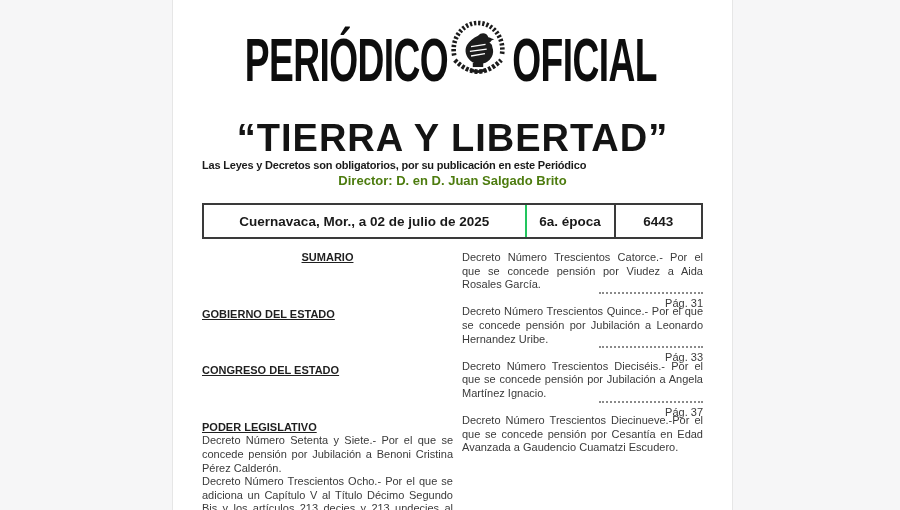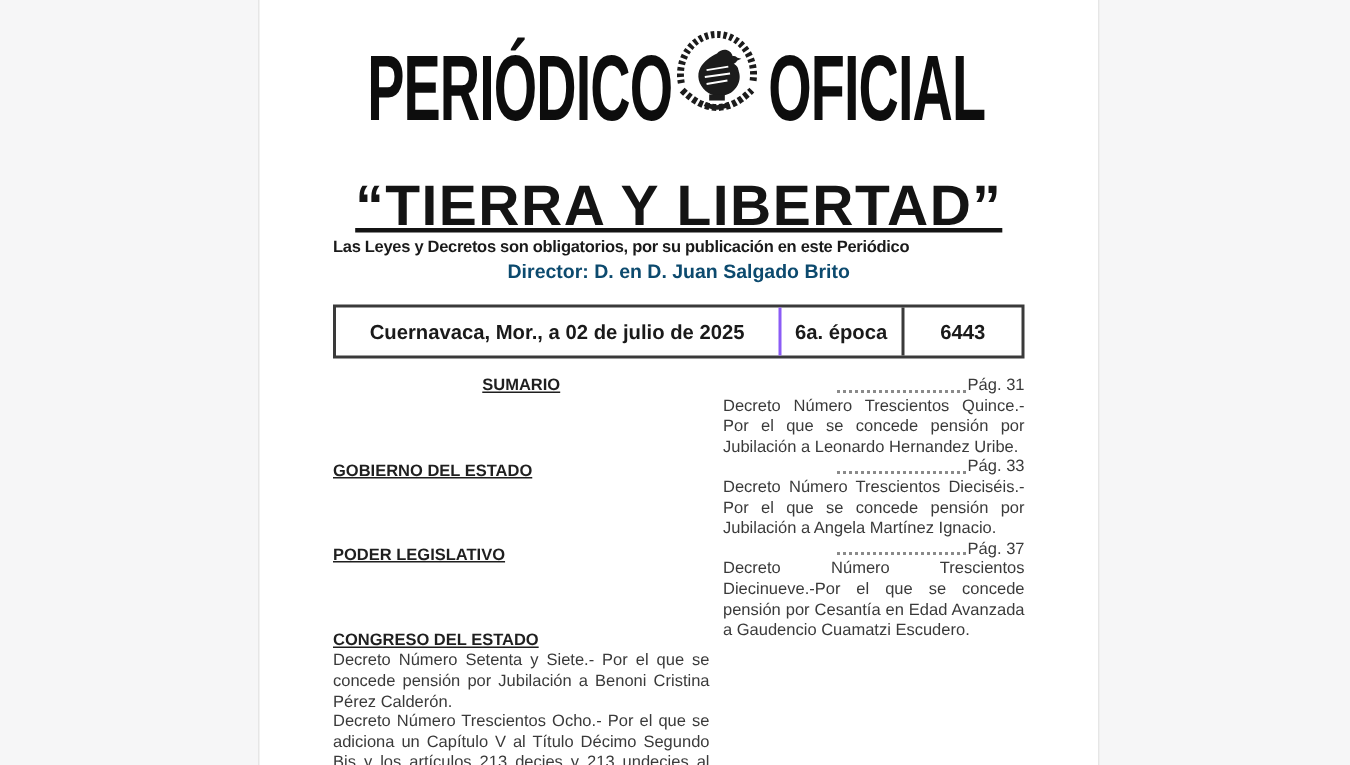--- a/index.html
+++ b/index.html
@@ -9,21 +9,21 @@
     font-family: "Liberation Sans", sans-serif;
     color: #222;
   }
   .page {
     box-sizing: border-box;
     width: 561px; height: 510px;
     margin-left: 172px;
     background: #ffffff;
     border-left: 1px solid #e6e6e6;
     border-right: 1px solid #e6e6e6;
-    padding: 0 49px;
+    padding: 0 29px;
     overflow: hidden;
   }
 
   
   .title-row {
     margin-top: 14px;
     height: 92px;
     display: flex;
     align-items: center;
     justify-content: center;
@@ -45,21 +45,20 @@
   .seal { width: 58px; height: 86px; margin: -8px 1px 0 1px; flex: 0 0 auto; }
 
   .motto {
     margin-top: 13px;
     text-align: center;
     font-size: 38px;
     font-weight: bold;
     letter-spacing: 1px;
     color: #141414;
     line-height: 1;
-    text-decoration: underline;
   }
   .organ {
     margin-top: 13px;
     text-align: center;
     font-size: 10px;
     font-weight: bold;
     letter-spacing: 0px;
     color: #1c1c1c;
   }
   .legal {
@@ -68,36 +67,36 @@
     font-size: 11px;
     font-weight: bold;
     letter-spacing: -0.2px;
     color: #1a1a1a;
   }
   .director {
     margin-top: 2px;
     text-align: center;
     font-size: 13px;
     font-weight: bold;
-    color: #0c4a6e;
+    color: #4d7c0f;
   }
 
   
   .issue-bar {
     margin-top: 15px;
     border: 2px solid #3a3a3a;
     height: 32px;
     display: flex;
   }
   .issue-cell {
     display: flex; align-items: center; justify-content: center;
     font-size: 13.5px; font-weight: bold; color: #1a1a1a;
   }
   .cell-date  { flex: 0 0 64.5%; border-radius: 12px; }
-  .cell-epoch { flex: 0 0 17.5%; border-left: 2px solid #8b5cf6; border-right: 2px solid #3a3a3a; }
+  .cell-epoch { flex: 0 0 17.5%; border-left: 2px solid #22c55e; border-right: 2px solid #3a3a3a; }
   .cell-num   { flex: 1 1 auto; }
 
   
   .columns {
     margin-top: 12px;
     display: flex;
     gap: 9px;
     font-size: 11px;
     line-height: 13.6px;
     color: #3a3a3a;
@@ -110,21 +109,21 @@
     text-decoration: underline;
     color: #1f1f1f;
   }
   .section-h {
     font-weight: bold;
     text-decoration: underline;
     color: #1f1f1f;
     margin-top: 43px;
   }
   .entry-text { margin: 0; text-align: justify; }
-  .pageline { display: flex; align-items: flex-end; height: 13.6px; }
+  .pageline { display: flex; align-items: flex-end; height: 13.6px; flex-direction: column; }
   .leader {
     margin-left: auto;
     width: 43%;
     border-bottom: 2px dotted #8a8a8a;
     margin-bottom: 3px;
   }
   .page-label { margin-left: 1px; white-space: nowrap; }
 </style>
 </head>
 <body>
@@ -171,36 +170,37 @@
   <div class="issue-bar">
     <div class="issue-cell cell-date">Cuernavaca, Mor., a 02 de julio de 2025</div>
     <div class="issue-cell cell-epoch">6a. época</div>
     <div class="issue-cell cell-num">6443</div>
   </div>
 
   <div class="columns">
     <div class="col-left">
       <div class="sumario">SUMARIO</div>
       <div class="section-h">GOBIERNO DEL ESTADO</div>
+      <div class="section-h">CONGRESO DEL ESTADO</div>
       <div class="section-h">PODER LEGISLATIVO</div>
-      <div class="section-h">CONGRESO DEL ESTADO</div>
       <div id="left-entries">
           <div class="entry">
             <p class="entry-text">Decreto Número Setenta y Siete.- Por el que se concede pensión por Jubilación a Benoni Cristina Pérez Calderón.</p>
           </div>
           <div class="entry">
             <p class="entry-text">Decreto Número Trescientos Ocho.- Por el que se adiciona un Capítulo V al Título Décimo Segundo Bis y los artículos 213 decies y 213 undecies al Código Penal del Estado de Morelos, para tipificar el delito de omisión de investigación e impartición de justicia con perspectiva de género.</p>
           </div>
           <div class="entry">
             <p class="entry-text">Decreto Número Trescientos Nueve.- Por el que se reforman y adicionan diversas disposiciones del Código Penal para el Estado de Morelos y de la Ley de Acceso de las Mujeres a Una Vida Libre de</p>
           </div>
         </div>
     </div>
     <div class="col-right" id="right-entries">
         <div class="entry">
+          <p class="entry-text">Decreto Número Trescientos Catorce.- Por el que se concede pensión por Viudez a Aida Rosales García.</p>
           <div class="pageline">
             <span class="leader"></span>
             <span class="page-label">Pág. 31</span>
           </div>
         </div>
         <div class="entry">
           <p class="entry-text">Decreto Número Trescientos Quince.- Por el que se concede pensión por Jubilación a Leonardo Hernandez Uribe.</p>
           <div class="pageline">
             <span class="leader"></span>
             <span class="page-label">Pág. 33</span>

